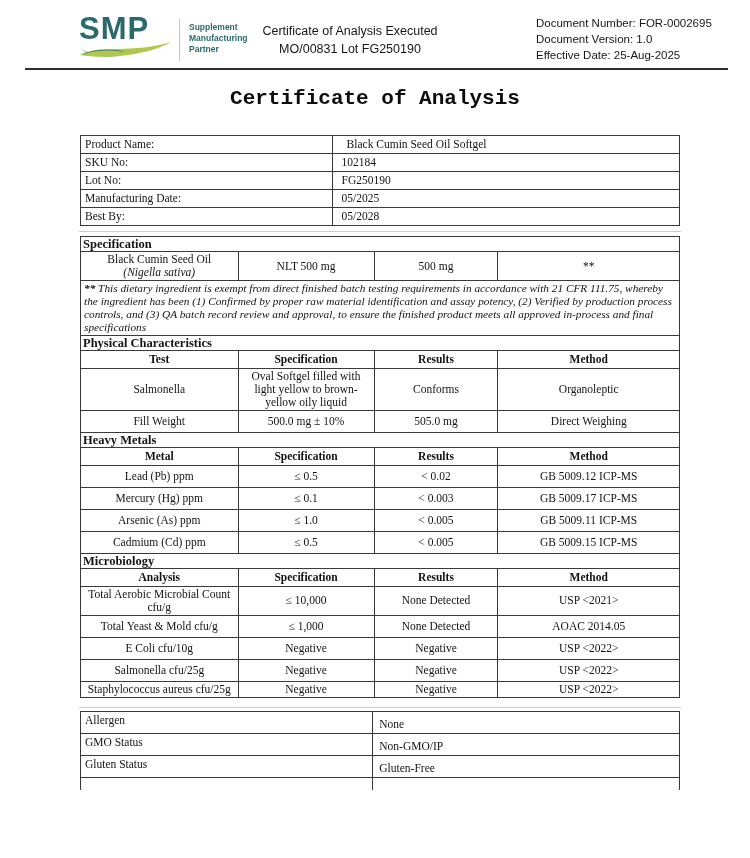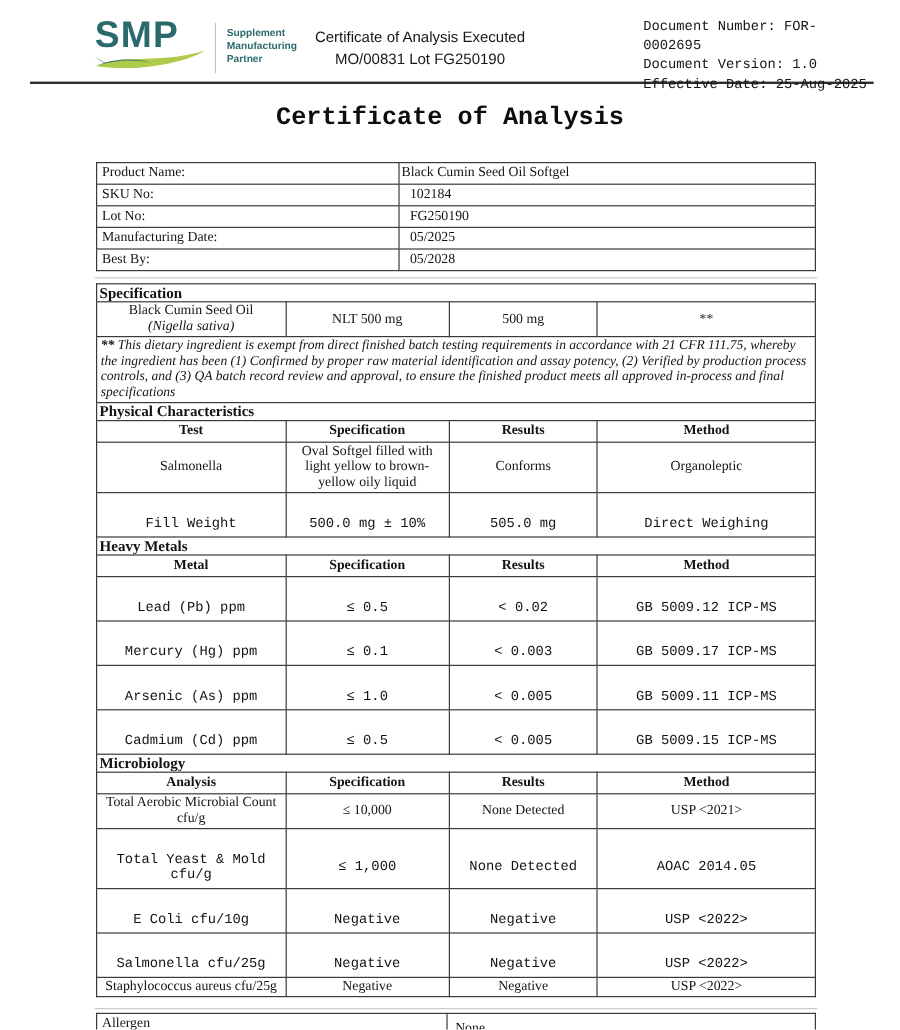--- a/index.html
+++ b/index.html
@@ -22,49 +22,49 @@
     position:absolute; left:110px; top:8px;
     font-family:"Liberation Sans", sans-serif; font-size:8.5px; line-height:11px;
     color:#2B6A6C; font-weight:bold;
   }
   .doc-center {
     position:absolute; left:205px; top:10px; width:240px; text-align:center;
     font-family:"Liberation Sans", sans-serif; font-size:12.5px; line-height:18px; color:#161616;
   }
   .doc-meta {
     position:absolute; left:511px; top:3px;
-    font-family:Liberation Mono, monospace; font-size:11.5px; line-height:16px; color:#161616;
+    font-family:Liberation Sans, sans-serif; font-size:11.5px; line-height:16px; color:#161616;
   }
   .header-rule { margin:0 22px 0 25px; border-top:2px solid #2e2e2e; }
 
   
   .title {
     margin:16px 0 23px 0; text-align:center;
     font-size:21px; line-height:26px; font-weight:bold; color:#0d0d0d;font-family:Liberation Mono, monospace;
   }
 
   
   table { border-collapse:collapse; width:600px; margin-left:80px; table-layout:fixed; }
   td, th { border:1px solid #3a3a3a; font-size:11.5px; line-height:13px; overflow:hidden; }
 
   
   .ptable td { padding:2px 4px; height:13px; text-align:left; vertical-align:middle; }
   .ptable .pv { padding-left:9px; }
-  .ptable .pv0 { padding-left:2px; }
+  .ptable .pv0 { padding-left:14px; }
 
   .hairline { height:1px; background:#cccccc; width:602px; margin:5px 0 4px 79px; }
   .hairline2 { margin-top:9px; margin-bottom:3px; }
 
   
   .ctable td, .ctable th { text-align:center; vertical-align:middle; padding:1px 3px; }
   .ctable th { font-weight:bold; padding:2px 3px; }
   .ctable .sect {
     text-align:left; font-weight:bold; font-size:12.5px; line-height:14px; padding:0 2px;
   }
-  .ctable .pad { padding-top:19px; padding-bottom:4px;font-family:Liberation Mono, monospace; }
+  .ctable .pad { padding-top:4px; padding-bottom:4px; }
   .it { font-style:italic; }
   .foot {
     text-align:left !important; font-size:11.3px; line-height:12.9px; padding:2px 4px 3px 4px;
   }
   .foot b { font-style:italic; }
 
   
   .atable td { text-align:left; height:19px; }
   .atable .al { vertical-align:top; padding:2px 5px 0 4px; }
   .atable .av { vertical-align:bottom; padding:0 5px 2px 6px; }

